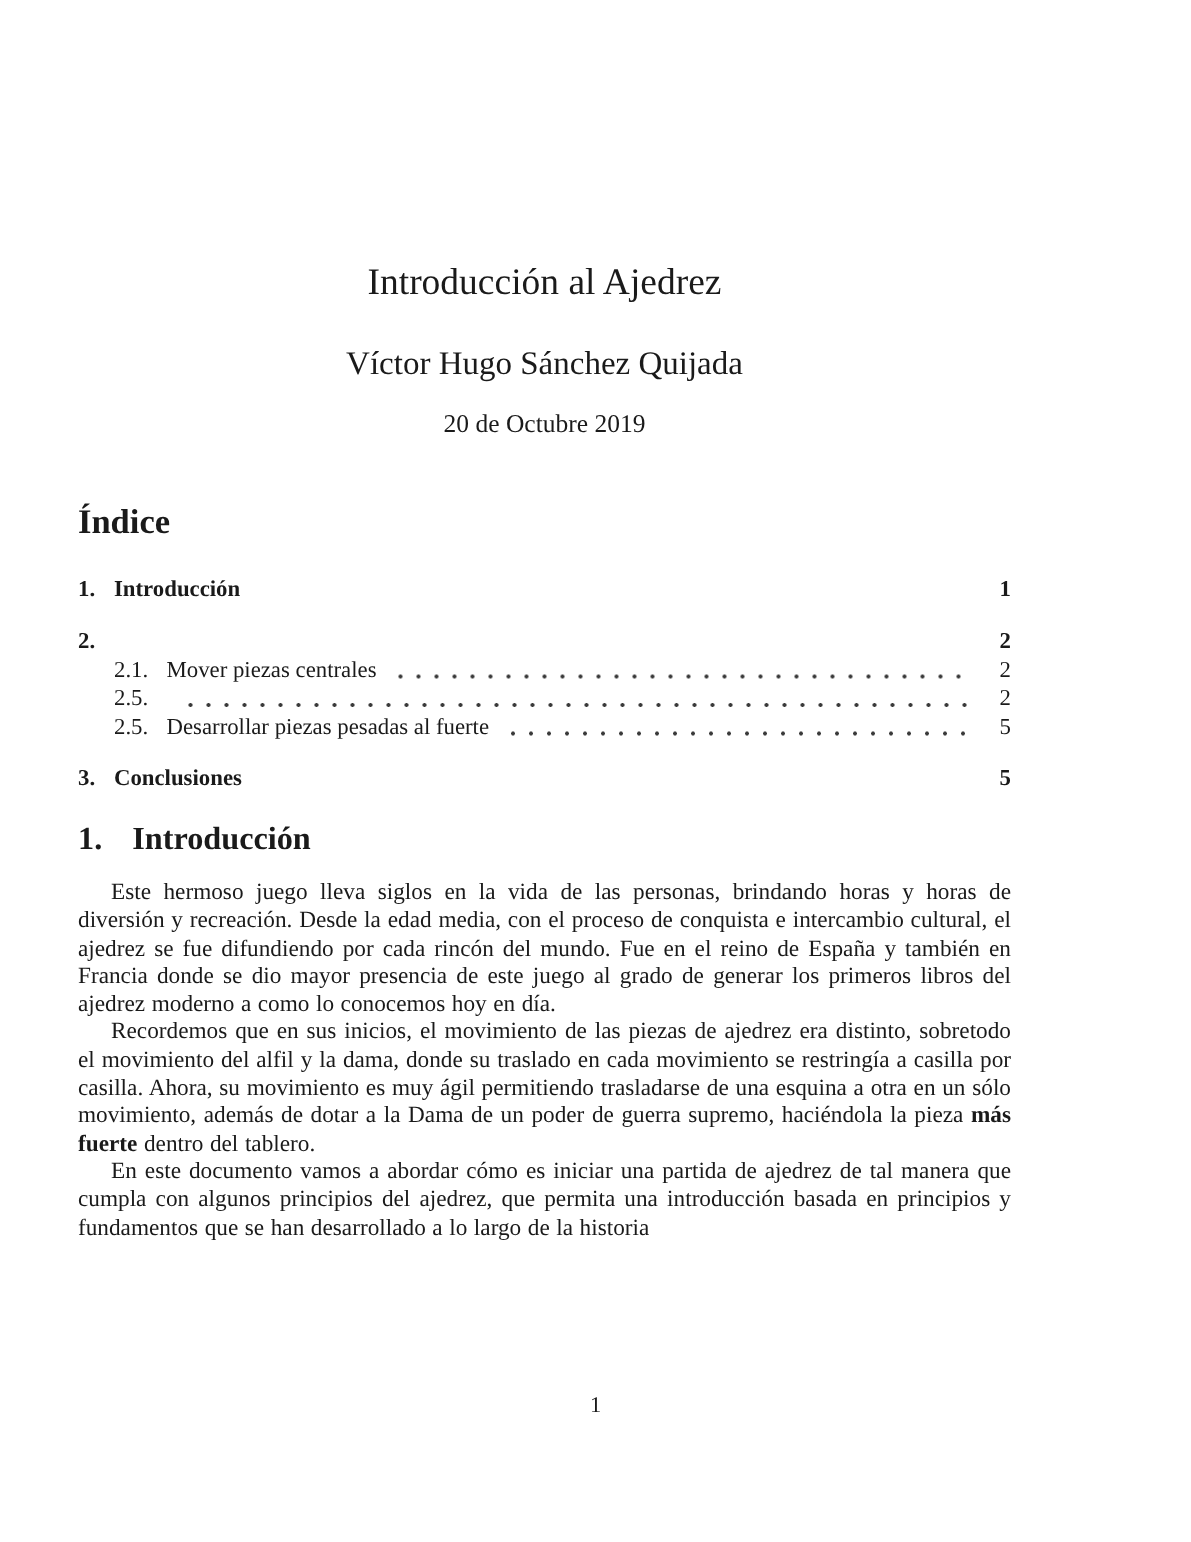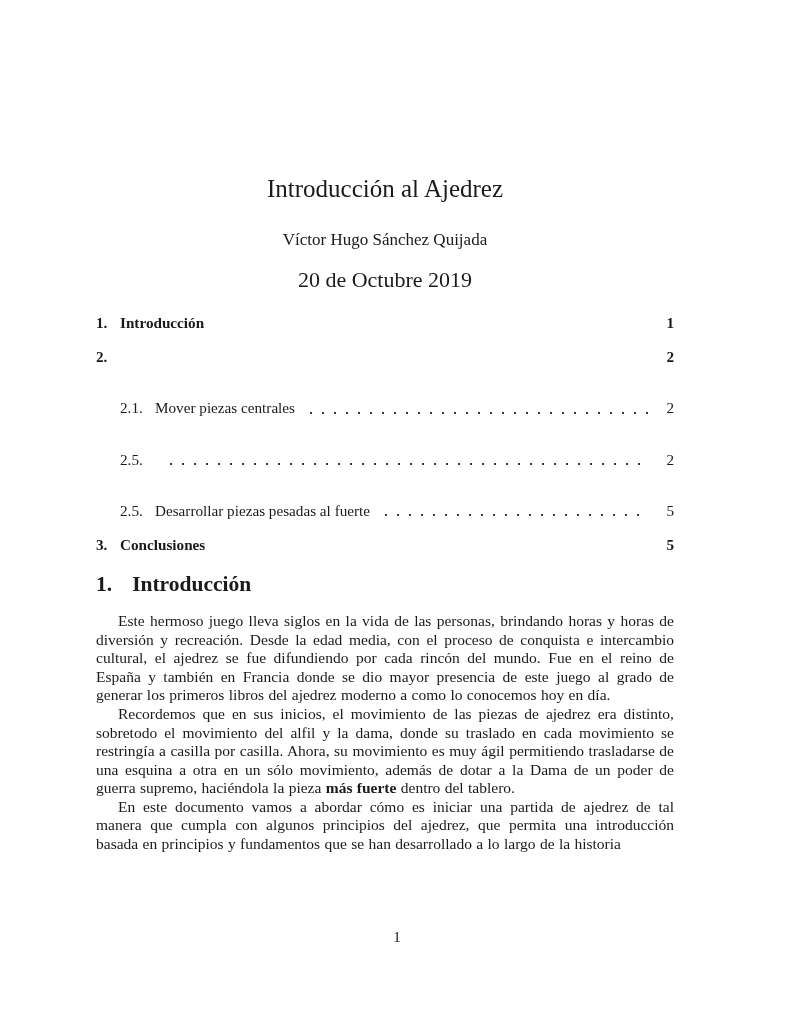--- a/index.html
+++ b/index.html
@@ -9,56 +9,55 @@
   }
   .page {
     position: relative;
     width: 794px;
     height: 1028px;
     margin: 0 auto;
     background: #ffffff;
     color: #1a1a1a;
     font-family: "Liberation Serif", "DejaVu Serif", serif;
     box-sizing: border-box;
-    padding: 176px 120px 0 96px;
+    padding: 176px 120px 0 52px;
     overflow: hidden;
   }
 
   
   .doc-header { text-align: center; }
   .doc-title {
     font-size: 25px;
     font-weight: normal;
     line-height: 1;
     margin: 0;
   }
   .doc-author {
-    font-size: 17px;
+    font-size: 22px;
     line-height: 1;
     margin-top: 30px;
   }
   .doc-date {
-    font-size: 22px;
+    font-size: 17px;
     line-height: 1;
     margin-top: 21px;
   }
 
   
   .toc-heading {
     font-size: 23px;
     font-weight: bold;
     line-height: 1.15;
     margin: 44px 0 0 0;
   }
   .toc { margin-top: 22px; font-size: 15.2px; }
   .toc-row {
     display: flex;
     align-items: baseline;
     line-height: 19.2px;
-    margin-top: 32px;
   }
   .toc-row.lvl1 {
     font-weight: bold;
     margin-top: 15px;
   }
   .toc-row.lvl1:first-child { margin-top: 0; }
   .toc-row.lvl2 { font-weight: normal; }
   .toc-num { flex: 0 0 auto; }
   .toc-row.lvl1 .toc-num { width: 24px; }
   .toc-row.lvl2 .toc-num { margin-left: 24px; width: 35px; }
@@ -116,20 +115,21 @@
 <body>
 
 <div class="page">
 
   <div class="doc-header">
     <h1 class="doc-title">Introducción al Ajedrez</h1>
     <div class="doc-author">Víctor Hugo Sánchez Quijada</div>
     <div class="doc-date">20 de Octubre 2019</div>
   </div>
 
+  <h2 class="toc-heading">Índice</h2>
 
   <div class="toc">
 
     <div class="toc-row lvl1">
       <span class="toc-num">1.</span>
       <span class="toc-label">Introducción</span>
       <span class="toc-fill"></span>
       <span class="toc-page">1</span>
     </div>
 

